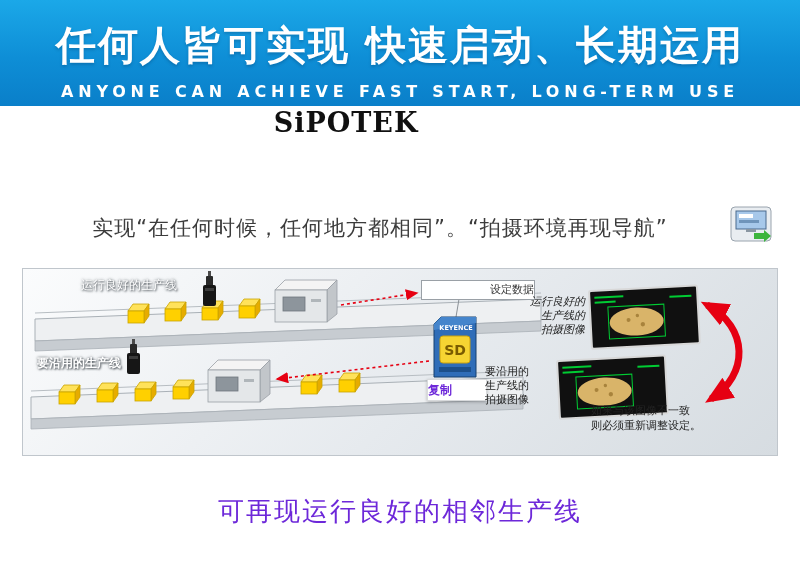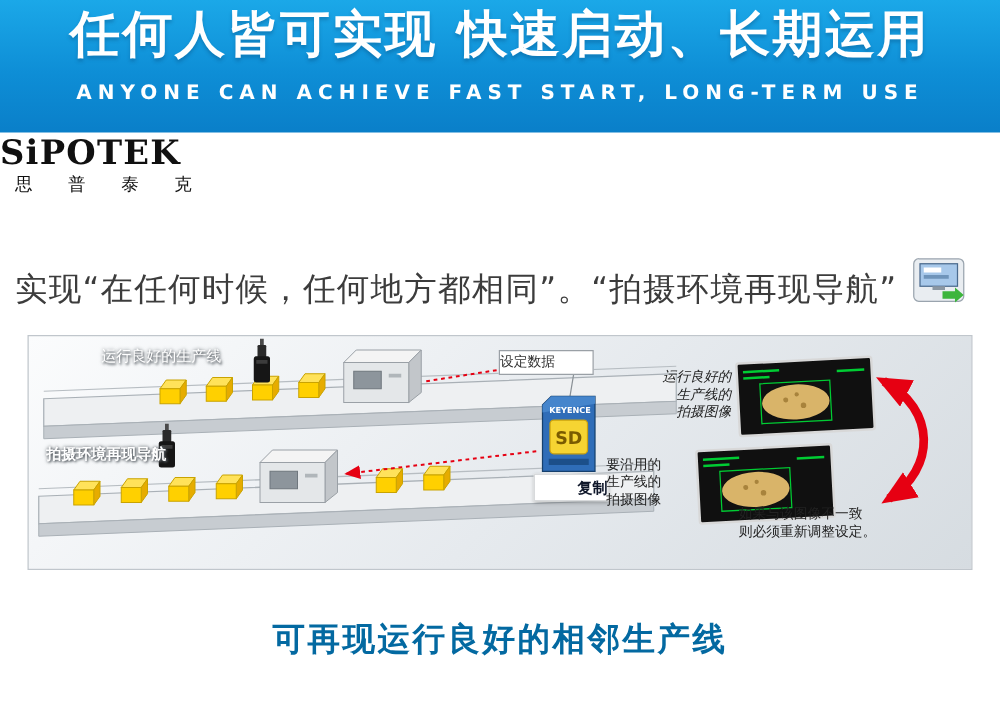--- a/index.html
+++ b/index.html
@@ -3,73 +3,72 @@
 <meta charset="utf-8">
 <style>
   html,body{margin:0;padding:0;background:#fff;}
   .page{position:relative;width:800px;height:569px;background:#fff;overflow:hidden;
         font-family:"DejaVu Sans","Liberation Sans",sans-serif;}
 
   
   .banner{position:absolute;top:0;left:0;width:800px;height:106px;
           background:linear-gradient(180deg,#1ba8e8 0%,#0e8ed6 55%,#0a7fc9 100%);
           text-align:center;}
-  .banner-title{font-size:40px;font-weight:bold;color:#fff;
+  .banner-title{padding-top:18px;font-size:40px;font-weight:bold;color:#fff;
                 letter-spacing:2px;text-shadow:0 2px 3px rgba(0,40,80,.25);}
   .banner-sub{margin-top:9px;font-size:16px;font-weight:bold;color:#fff;letter-spacing:.3em;}
 
   
-  .logo{position:absolute;top:109px;left:0;width:692px;}
+  .logo{position:absolute;top:109px;left:0;width:692px;text-align:center;}
   .logo-brand{font-family:"DejaVu Serif","Liberation Serif",serif;font-size:27px;
               font-weight:bold;color:#101010;letter-spacing:1px;line-height:28px;}
   .logo-cn{margin-top:2px;font-size:14px;color:#101010;letter-spacing:12px;padding-left:12px;}
 
   
-  .intro{position:absolute;top:214px;left:12px;width:760px;text-align:left;
-         font-size:26px;color:#3c3c3c;letter-spacing:1px;}
+  .intro{position:absolute;top:214px;left:0;width:760px;text-align:center;
+         font-size:21px;color:#3c3c3c;letter-spacing:1px;}
   .nav-icon{position:absolute;top:206px;right:28px;width:42px;height:38px;}
 
   
   .diagram{position:absolute;top:268px;left:22px;width:756px;height:188px;
            background:linear-gradient(135deg,#fbfcfd 0%,#e6eaee 55%,#d6dce1 100%);
            border:1px solid #c0c6cc;box-sizing:border-box;}
   .diagram svg{position:absolute;top:0;left:0;}
   .plbl{position:absolute;white-space:pre-line;}
   .lbl-line1{left:58px;top:8px;font-size:12px;font-weight:normal;color:#fff;
              text-shadow:0 0 3px #5a6066,1px 1px 2px #5a6066;}
   .lbl-line2{left:14px;top:86px;font-size:12px;font-weight:bold;color:#fff;
              text-shadow:0 0 3px #5a6066,1px 1px 2px #5a6066;}
-  .lbl-data{left:376px;top:11px;width:74px;height:18px;line-height:18px;text-align:left;
-            background:#fff;border:1px solid #9aa0a6;font-size:11px;color:#333;}
-  .lbl-copy{left:404px;top:110px;width:58px;height:20px;line-height:20px;text-align:right;
+  .lbl-data{left:398px;top:11px;width:74px;height:18px;line-height:18px;text-align:right;
+            background:#fff;border:1px solid #9aa0a6;font-size:11px;color:#333;padding-left:38px;}
+  .lbl-copy{left:404px;top:110px;width:58px;height:20px;line-height:20px;text-align:left;
             background:#fff;border:1px solid #d8dadc;box-shadow:0 1px 3px rgba(0,0,0,.25);
-            font-size:12px;font-weight:bold;color:#0f172a;}
+            font-size:12px;font-weight:bold;color:#6d28d9;}
   .lbl-img1{left:496px;top:26px;width:66px;text-align:right;font-size:11px;
             line-height:14px;color:#222;font-style:italic;}
   .lbl-img2{left:462px;top:96px;width:68px;text-align:left;font-size:11px;
             line-height:14px;color:#222;}
   .lbl-note{left:568px;top:134px;width:152px;font-size:11px;line-height:15px;color:#222;}
 
   
   .caption{position:absolute;top:494px;left:0;width:800px;text-align:center;
-           font-size:26px;font-weight:bold;color:#0369a1;letter-spacing:2px;}
+           font-size:26px;font-weight:normal;color:#6d28d9;letter-spacing:2px;}
 </style>
 </head>
 <body>
 
 <div class="page">
 
   <header class="banner">
     <div class="banner-title">任何人皆可实现 快速启动、长期运用</div>
     <div class="banner-sub">ANYONE CAN ACHIEVE FAST START, LONG-TERM USE</div>
   </header>
 
   <div class="logo">
     <div class="logo-brand">SiPOTEK</div>
-    <div class="logo-cn">思 普 泰 克</div>
   </div>
 
   <div class="intro">实现“在任何时候，任何地方都相同”。“拍摄环境再现导航”</div>
   <div class="nav-icon">
     <svg width="42" height="38" viewBox="0 0 42 38">
       <rect x="1" y="1" width="40" height="34" rx="4" fill="#e9edf1" stroke="#9aa4ae"></rect>
       <rect x="6" y="5" width="30" height="18" fill="#a7c8ea" stroke="#4a6a8e"></rect>
       <rect x="9" y="8" width="14" height="4" fill="#ffffff"></rect>
       <rect x="9" y="14" width="20" height="3" fill="#6f94ba"></rect>
       <rect x="16" y="23" width="10" height="3" fill="#8b97a3"></rect>
@@ -164,21 +163,21 @@
         <use href="#thumb"></use>
       </g>
       <g transform="translate(534,92) rotate(-3)">
         <use href="#thumb"></use>
       </g>
 
       <path d="M 684,36 C 726,58 726,106 688,130" fill="none" stroke="#e60012" stroke-width="7" marker-start="url(#arrBig)" marker-end="url(#arrBig)"></path>
     </svg>
 
     <div class="plbl lbl-line1">运行良好的生产线</div>
-    <div class="plbl lbl-line2">拍摄环境再现导航</div>
+    <div class="plbl lbl-line2">要沿用的生产线</div>
     <div class="plbl lbl-data">设定数据</div>
     <div class="plbl lbl-copy">复制</div>
     <div class="plbl lbl-img1">运行良好的
 生产线的
 拍摄图像</div>
     <div class="plbl lbl-img2">要沿用的
 生产线的
 拍摄图像</div>
     <div class="plbl lbl-note">如果与该图像不一致
 则必须重新调整设定。</div>

